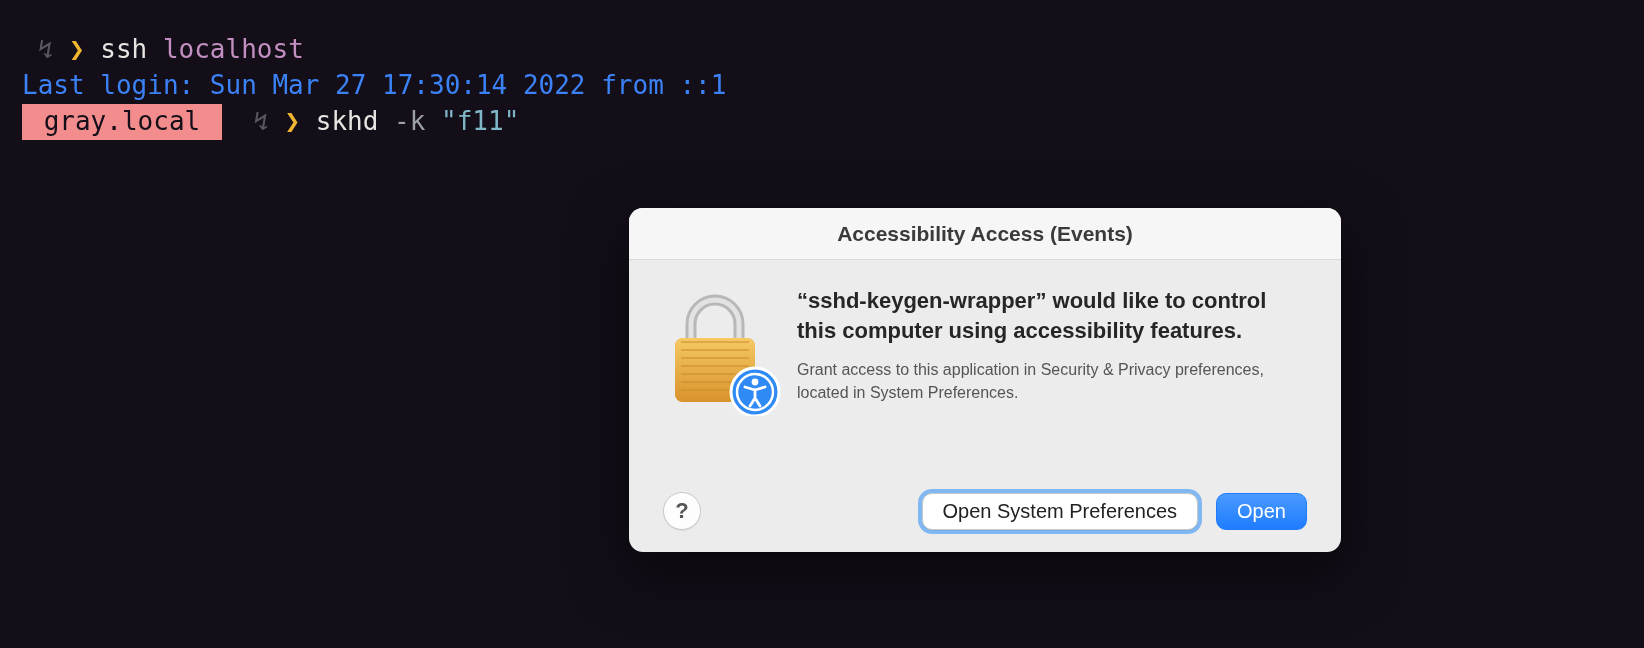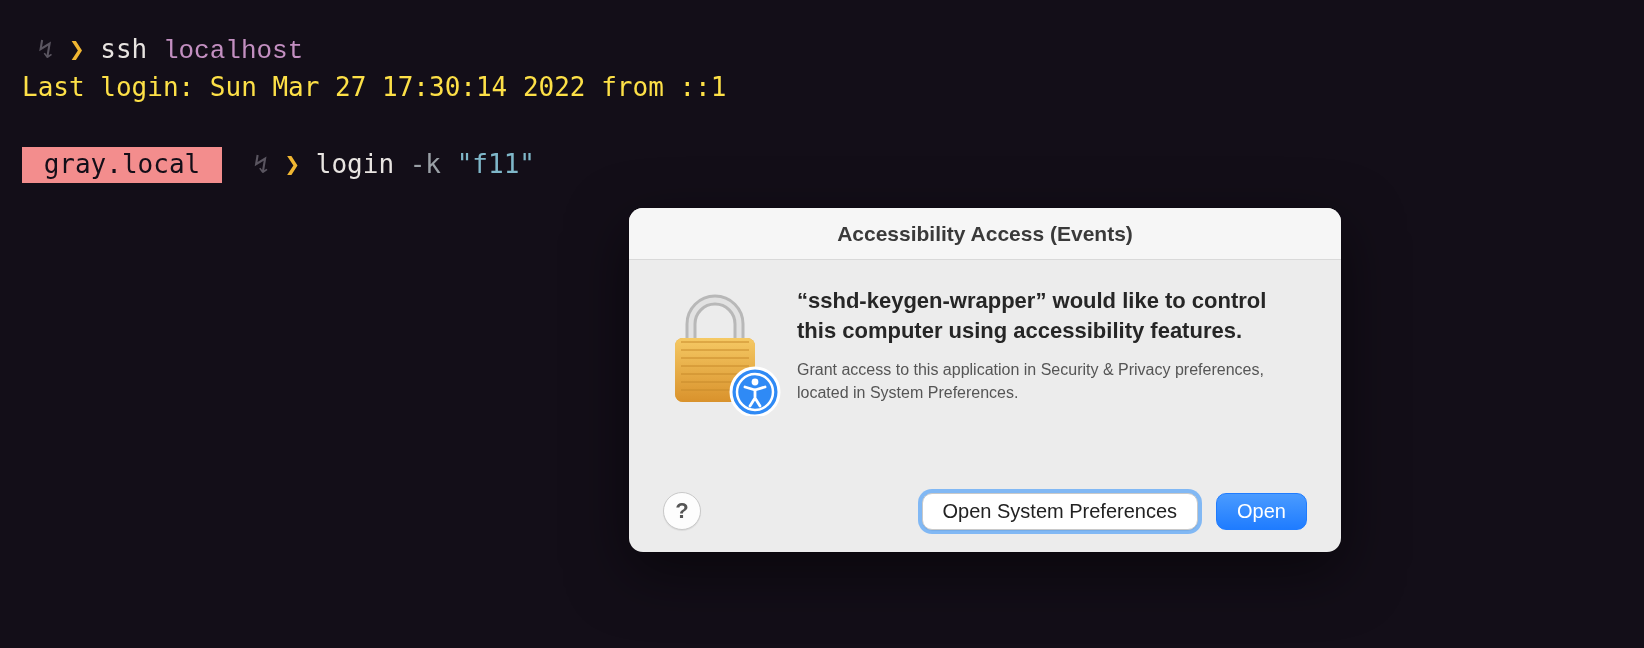--- a/index.html
+++ b/index.html
@@ -13,28 +13,27 @@
       overflow: hidden;
     }
     .terminal {
       padding: 32px 22px;
       line-height: 1.38;
     }
     .line { white-space: pre; }
     .arrow-dim { color: #5a5560; }
     .prompt-caret { color: #f0b632; font-weight: bold; }
     .cmd-white { color: #e8e4e1; }
-    .cmd-purple { color: #c38fc1; font-family: Liberation Mono, monospace; }
-    .plain { color: #fde047; }
+    .cmd-purple { color: #c38fc1; }
+    .plain { color: #3b82f6; }
     .host-badge {
       background: #f38d8d;
       color: #130e18;
       padding: 0 6px;
       display: inline-block;
-      margin-top: 41px;
     }
     .flag { color: #9aa0a6; }
     .str { color: #7fb7c9; }
     .cursor-block {
       display: inline-block;
       width: 15px;
       height: 28px;
       border: 2px solid #e8e4e1;
       vertical-align: -4px;
     }
@@ -120,21 +119,21 @@
       color: #fff;
       border: 1px solid #1f7cff;
     }
   </style>
 </head>
 <body>
 
 <div class="terminal">
   <div class="line"> <span class="arrow-dim">↯</span> <span class="prompt-caret">❯</span> <span class="cmd-white">ssh</span> <span class="cmd-purple">localhost</span></div>
   <div class="line plain">Last login: Sun Mar 27 17:30:14 2022 from ::1</div>
-  <div class="line"><span class="host-badge"> gray.local </span>  <span class="arrow-dim">↯</span> <span class="prompt-caret">❯</span> <span class="cmd-white">login</span> <span class="flag">-k</span> <span class="str">"f11"</span></div>
+  <div class="line"><span class="host-badge"> gray.local </span>  <span class="arrow-dim">↯</span> <span class="prompt-caret">❯</span> <span class="cmd-white">skhd</span> <span class="flag">-k</span> <span class="str">"f11"</span></div>
 </div>
 
 <div class="dialog">
   <div class="dialog-titlebar">
     <div class="dialog-title">Accessibility Access (Events)</div>
   </div>
   <div class="dialog-body">
     <div class="icon-col">
       <svg width="116" height="124" viewBox="0 0 116 124">
         <path d="M24 46 v-14 a24 24 0 0 1 48 0 v14" fill="none" stroke="#b8b8b8" stroke-width="11" stroke-linecap="round"></path>

